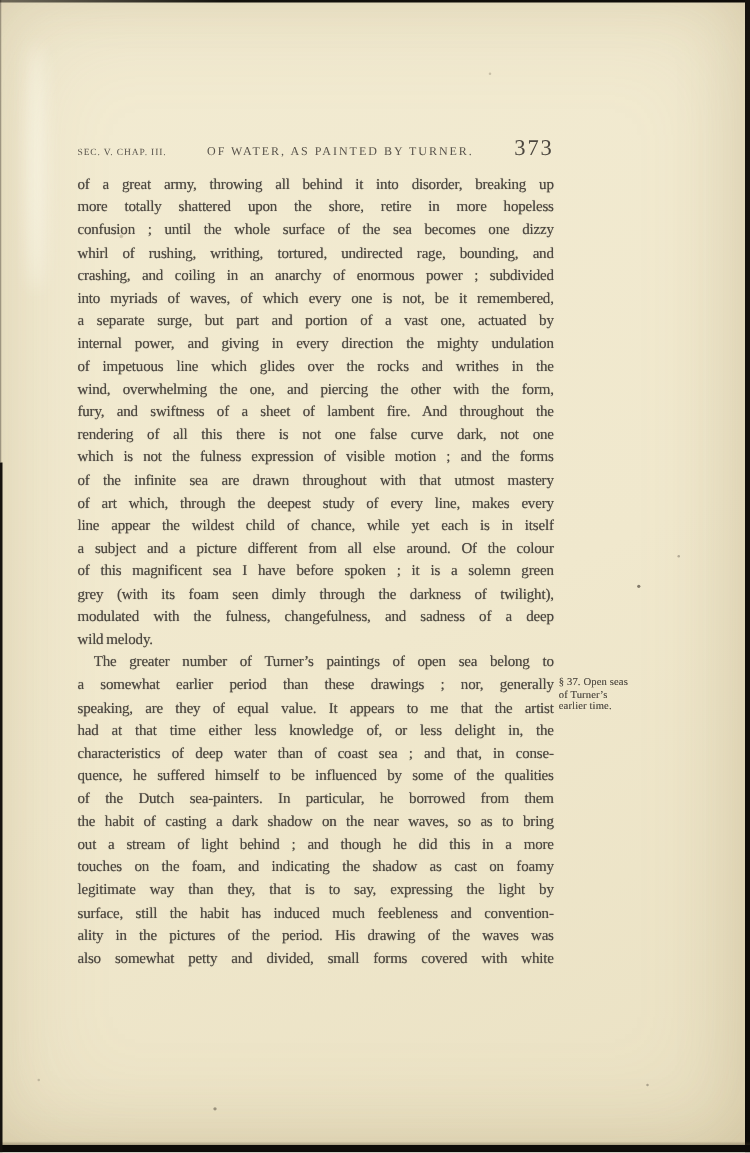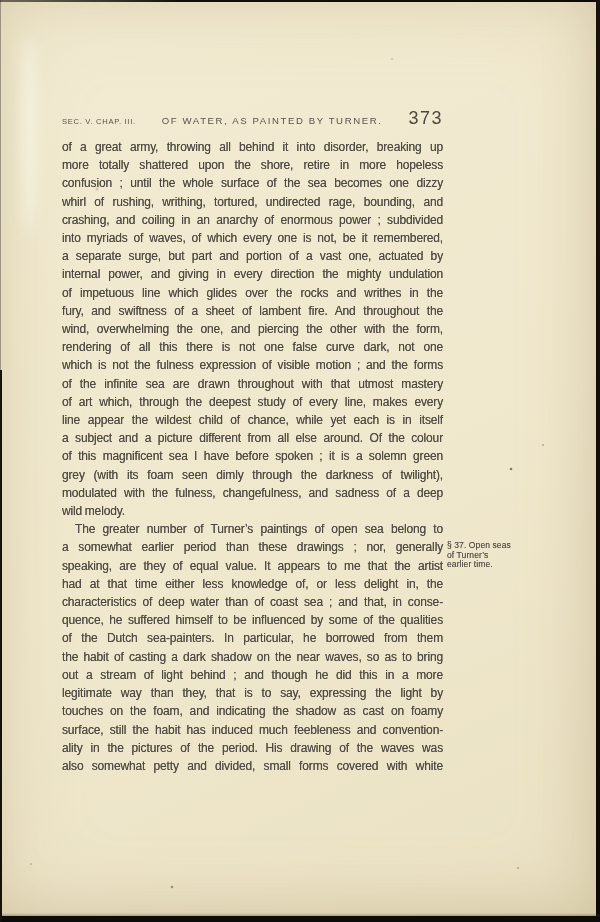--- a/index.html
+++ b/index.html
@@ -1,20 +1,20 @@
 <!DOCTYPE html>
 <html style="--paper: #f2ebd2; --ink: #4e4942; --header_ink: #57524a; --sidenote_ink: #514c44; --scan_edge: #0e0c09;"><head>
 <meta charset="utf-8">
 <title>Scanned Book Page</title>
 <style>
   html,body{margin:0;padding:0;background:#ffffff;}
   .stage{position:relative;width:600px;height:922px;overflow:hidden;
          background:linear-gradient(155deg, var(--paper,#f2ebd2) 0%, #f0e8cd 55%, #eae1c3 100%);
          box-shadow:inset 0 0 90px rgba(168,148,98,0.20), inset -10px -10px 50px rgba(150,130,85,0.18);
-         font-family:Liberation Sans, sans-serif;}
+         font-family:Liberation Serif, serif;}
   
   .edge-top{position:absolute;top:0;left:0;right:0;height:2px;
             background:linear-gradient(to right, rgba(18,15,11,0.55), #12100c 30%, #0d0b08);}
   .edge-right{position:absolute;top:0;right:0;bottom:0;width:4px;
             background:linear-gradient(to bottom,#16130f,#0c0a07);}
   .edge-bottom{position:absolute;left:0;right:0;bottom:0;height:6px;background:#0e0c09;}
   .edge-bottom-soft{position:absolute;left:0;right:0;bottom:5px;height:4px;
             background:linear-gradient(to top, rgba(70,60,40,0.45), rgba(70,60,40,0));}
   .edge-left{position:absolute;left:0;top:370px;bottom:0;width:2px;background:#15120e;}
   .edge-left-faint{position:absolute;left:0;top:0;height:370px;width:1px;background:rgba(25,20,14,0.35);}
@@ -66,22 +66,22 @@
     <div>
       <div class="line">of a great army, throwing all behind it into disorder, breaking up</div>
       <div class="line">more totally shattered upon the shore, retire in more hopeless</div>
       <div class="line">confusion ; until the whole surface of the sea becomes one dizzy</div>
       <div class="line">whirl of rushing, writhing, tortured, undirected rage, bounding, and</div>
       <div class="line">crashing, and coiling in an anarchy of enormous power ; subdivided</div>
       <div class="line">into myriads of waves, of which every one is not, be it remembered,</div>
       <div class="line">a separate surge, but part and portion of a vast one, actuated by</div>
       <div class="line">internal power, and giving in every direction the mighty undulation</div>
       <div class="line">of impetuous line which glides over the rocks and writhes in the</div>
+      <div class="line">wind, overwhelming the one, and piercing the other with the form,</div>
       <div class="line">fury, and swiftness of a sheet of lambent fire.  And throughout the</div>
-      <div class="line">wind, overwhelming the one, and piercing the other with the form,</div>
       <div class="line">rendering of all this there is not one false curve dark, not one</div>
       <div class="line">which is not the fulness expression of visible motion ; and the forms</div>
       <div class="line">of the infinite sea are drawn throughout with that utmost mastery</div>
       <div class="line">of art which, through the deepest study of every line, makes every</div>
       <div class="line">line appear the wildest child of chance, while yet each is in itself</div>
       <div class="line">a subject and a picture different from all else around.  Of the colour</div>
       <div class="line">of this magnificent sea I have before spoken ; it is a solemn green</div>
       <div class="line">grey (with its foam seen dimly through the darkness of twilight),</div>
       <div class="line">modulated with the fulness, changefulness, and sadness of a deep</div>
       <div class="line end">wild melody.</div>
@@ -89,22 +89,22 @@
     <div>
       <div class="line indent">The greater number of Turner’s paintings of open sea belong to</div>
       <div class="line">a somewhat earlier period than these drawings ; nor, generally</div>
       <div class="line">speaking, are they of equal value.  It appears to me that the artist</div>
       <div class="line">had at that time either less knowledge of, or less delight in, the</div>
       <div class="line">characteristics of deep water than of coast sea ; and that, in conse-</div>
       <div class="line">quence, he suffered himself to be influenced by some of the qualities</div>
       <div class="line">of the Dutch sea-painters.  In particular, he borrowed from them</div>
       <div class="line">the habit of casting a dark shadow on the near waves, so as to bring</div>
       <div class="line">out a stream of light behind ; and though he did this in a more</div>
+      <div class="line">touches on the foam, and indicating the shadow as cast on foamy</div>
       <div class="line">legitimate way than they, that is to say, expressing the light by</div>
-      <div class="line">touches on the foam, and indicating the shadow as cast on foamy</div>
       <div class="line">surface, still the habit has induced much feebleness and convention-</div>
       <div class="line">ality in the pictures of the period.  His drawing of the waves was</div>
       <div class="line">also somewhat petty and divided, small forms covered with white</div>
     </div>
   </main>
 
   <aside class="sidenote">
     <div>§ 37. Open seas</div>
     <div>of Turner’s</div>
     <div>earlier time.</div>

